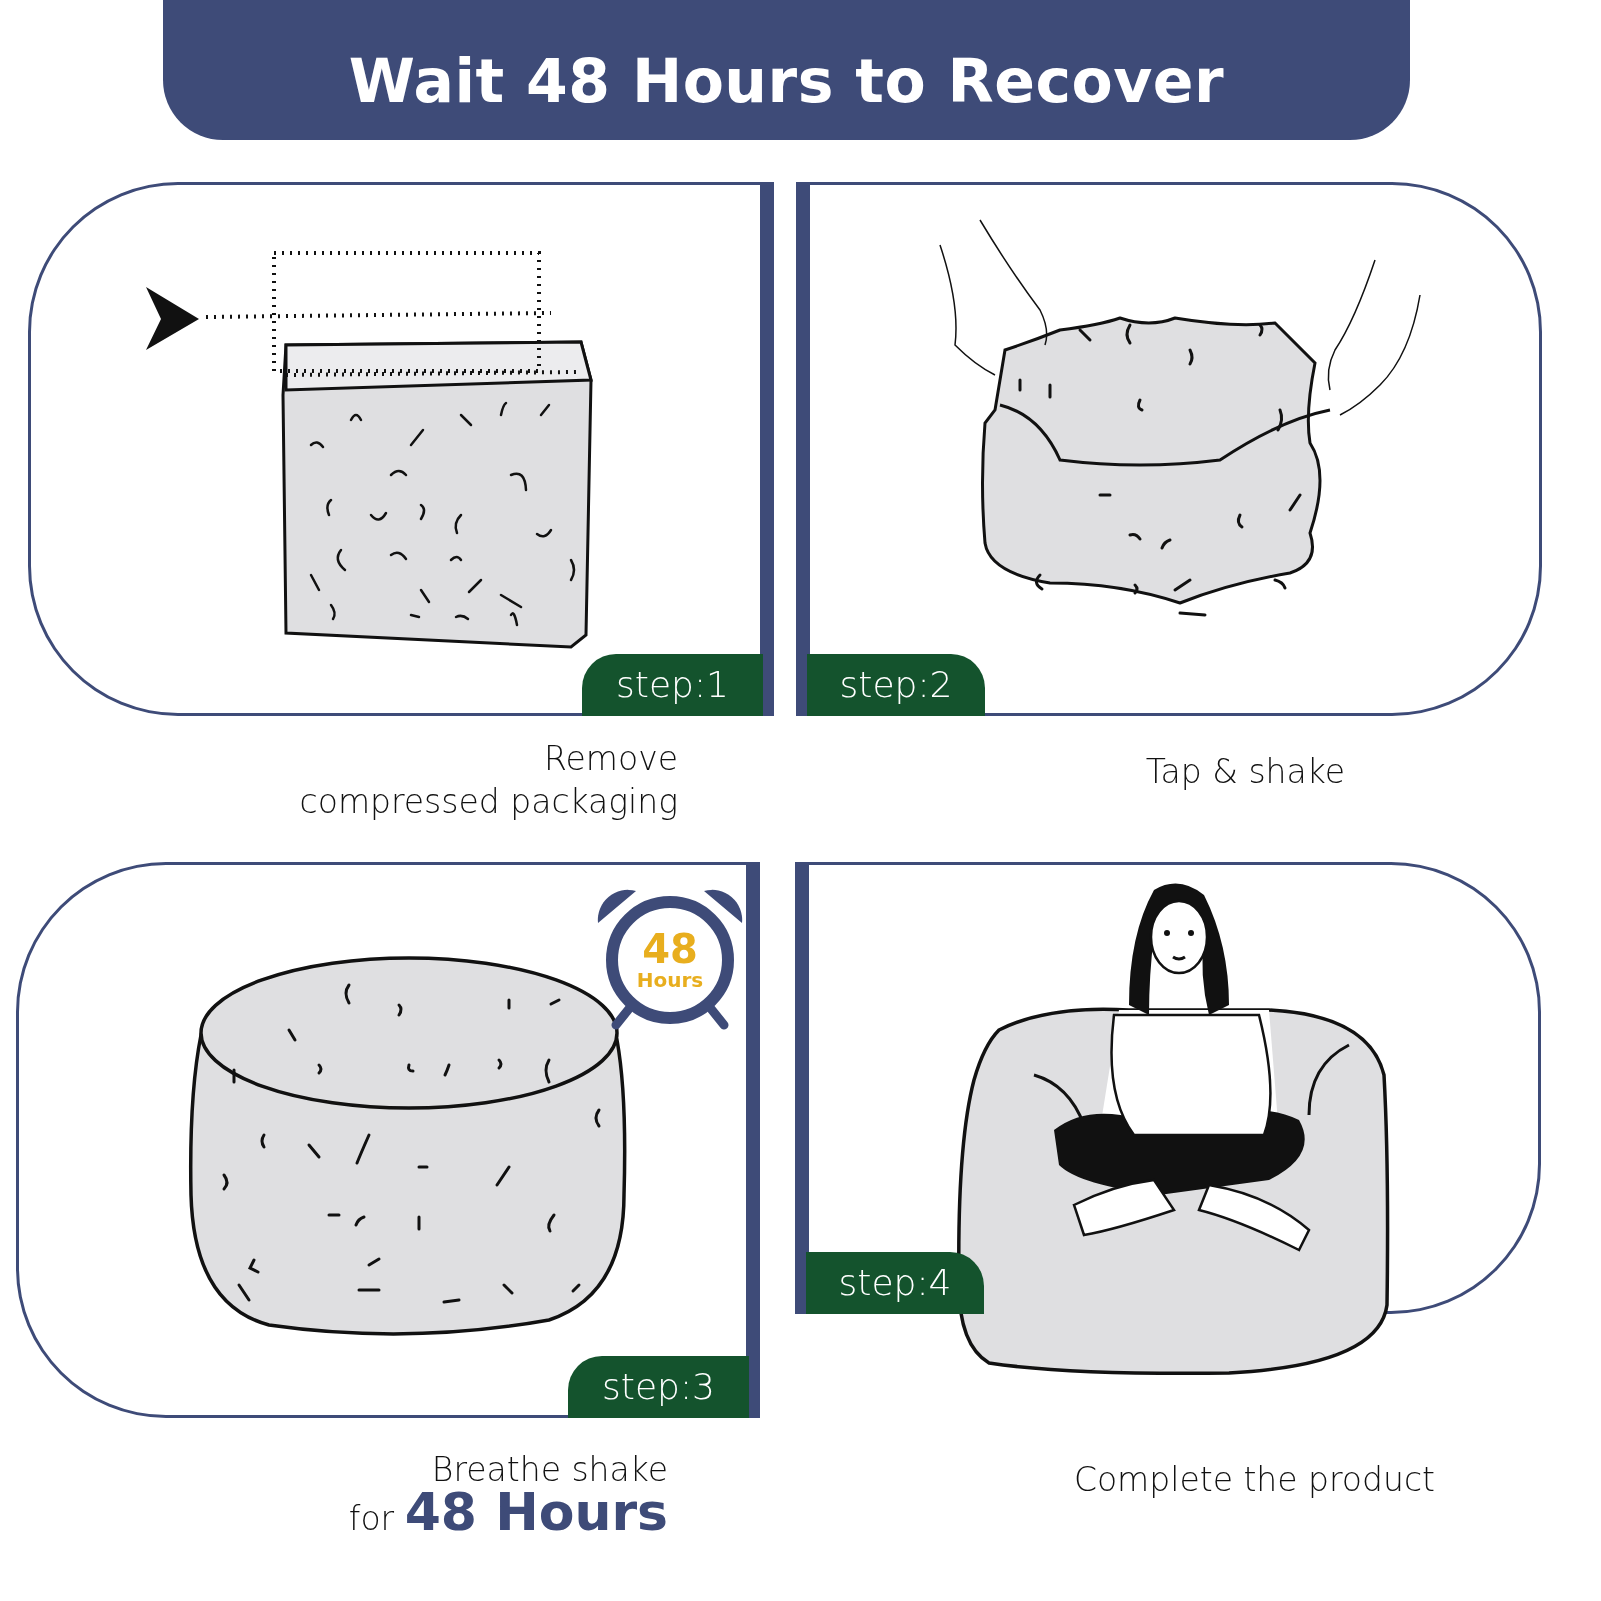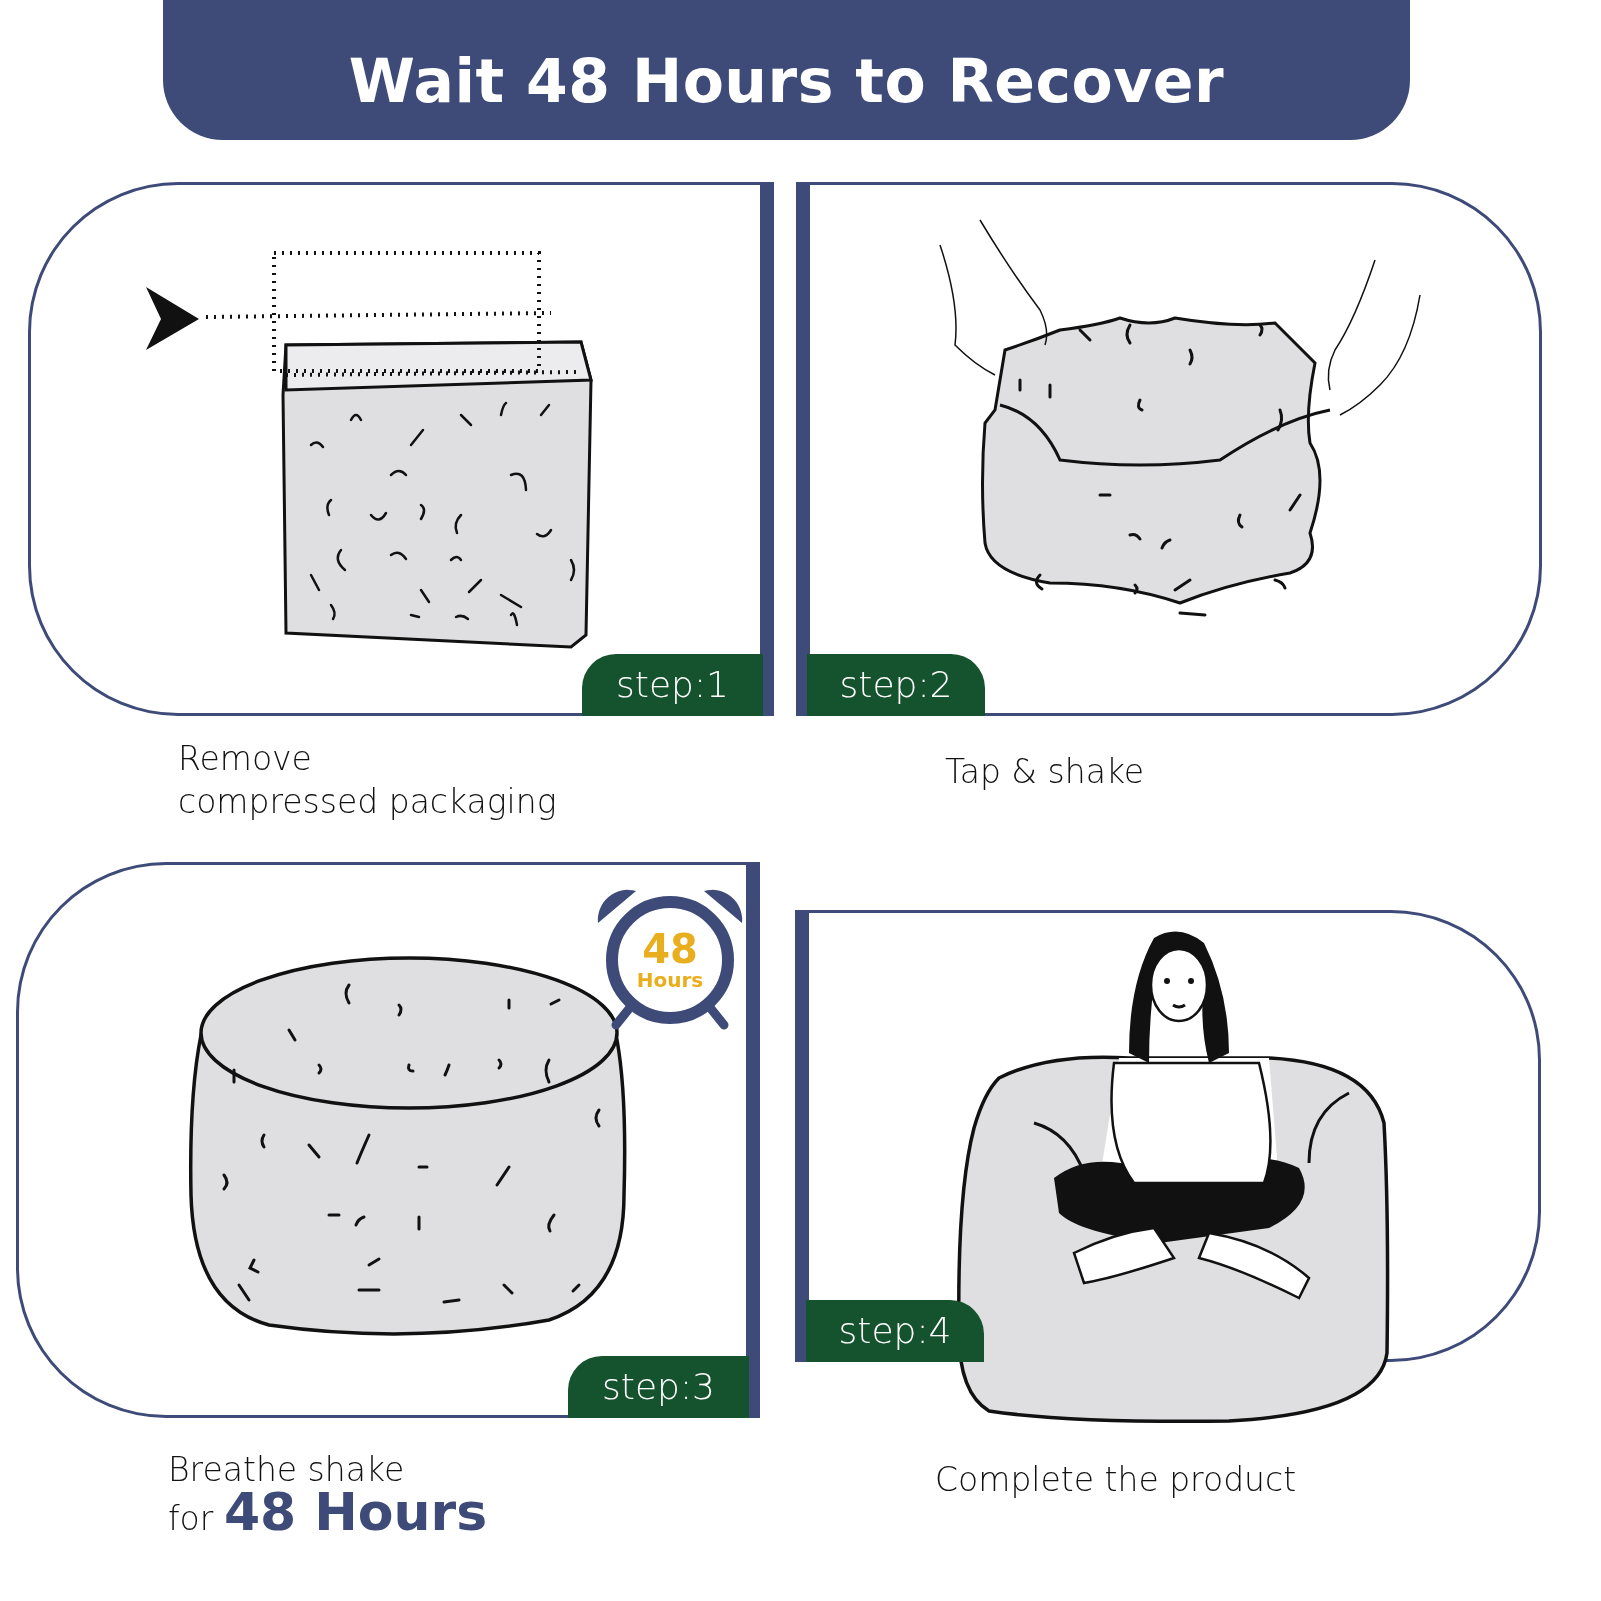--- a/index.html
+++ b/index.html
@@ -9,28 +9,28 @@
             background: #3e4b78; border-radius: 0 0 60px 60px; }
   .banner-title { position: absolute; left: 0; right: 0; top: 58px; text-align: center;
                   color: #ffffff; font-weight: 700; font-size: 60px; letter-spacing: 0.5px;
                   font-family: "DejaVu Sans", sans-serif; margin-top: 28px; }
   .panel { position: absolute; border: 3px solid #3e4b78; background: #fff; box-sizing: border-box; }
   .panel.left  { border-radius: 150px 0 0 150px; border-right: 14px solid #3e4b78; }
   .panel.right { border-radius: 0 150px 150px 0; border-left: 14px solid #3e4b78; }
   .p1 { left: 28px; top: 182px; width: 746px; height: 534px; }
   .p2 { left: 796px; top: 182px; width: 746px; height: 534px; }
   .p3 { left: 16px; top: 862px; width: 744px; height: 556px; }
-  .p4 { left: 795px; top: 910px; width: 746px; height: 452px; }
+  .p4 { left: 795px; top: 862px; width: 746px; height: 452px; }
   .step-tab { position: absolute; bottom: -3px; height: 62px; background: #14532d; color: #fff;
               font-size: 36px; line-height: 62px; text-align: center;
               font-family: "DejaVu Sans", sans-serif; font-weight: 300; }
   .panel.left .step-tab  { right: -3px; width: 181px; border-radius: 34px 0 0 0; }
   .panel.right .step-tab { left: -3px; width: 178px; border-radius: 0 34px 0 0; }
   .illus { position: absolute; left: 0; top: 0; }
-  .caption { position: absolute; text-align: left; color: #111; font-size: 33px; line-height: 43px;
+  .caption { position: absolute; text-align: right; color: #111; font-size: 33px; line-height: 43px;
              font-family: "DejaVu Sans", sans-serif; font-weight: 300; }
   .cap1 { left: 178px; width: 500px; top: 737px; }
   .cap2 { left: 945px; width: 400px; top: 750px; }
   .cap3 { left: 168px; width: 500px; top: 1448px; }
   .cap3 .big { color: #3e4b78; font-weight: 700; font-size: 52px; }
   .cap4 { left: 935px; width: 500px; top: 1458px; }
   .alarm { position: absolute; left: 590px; top: 885px; }
 </style>
 </head>
 <body>

